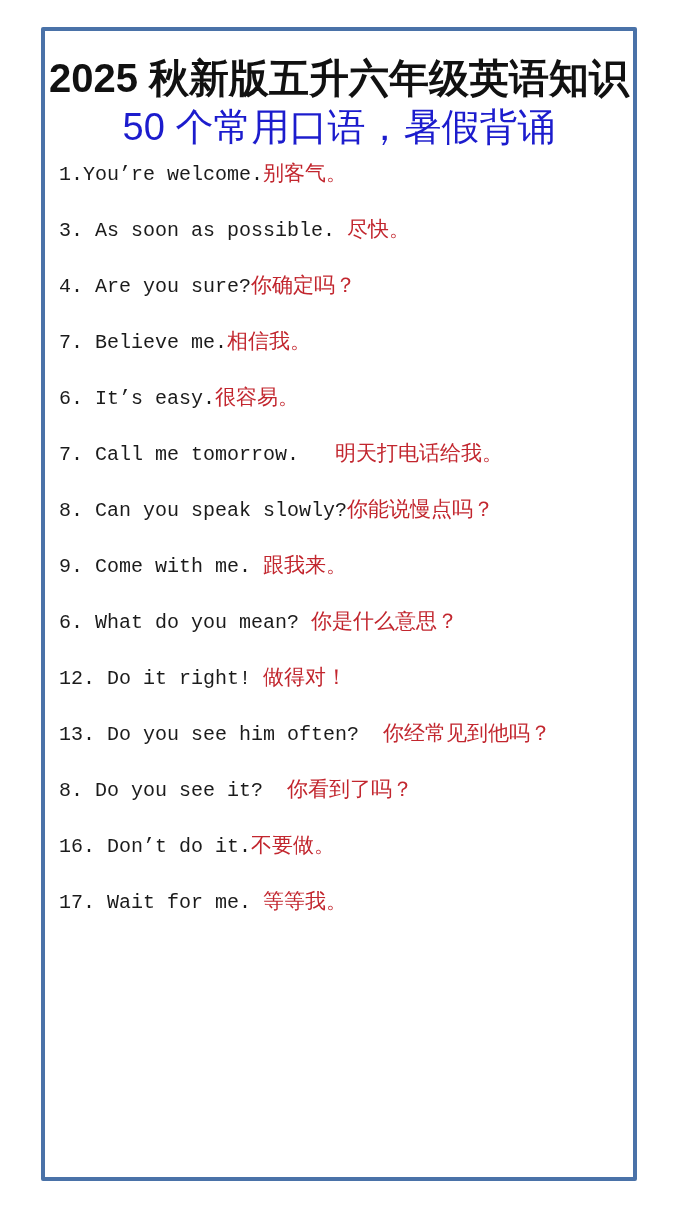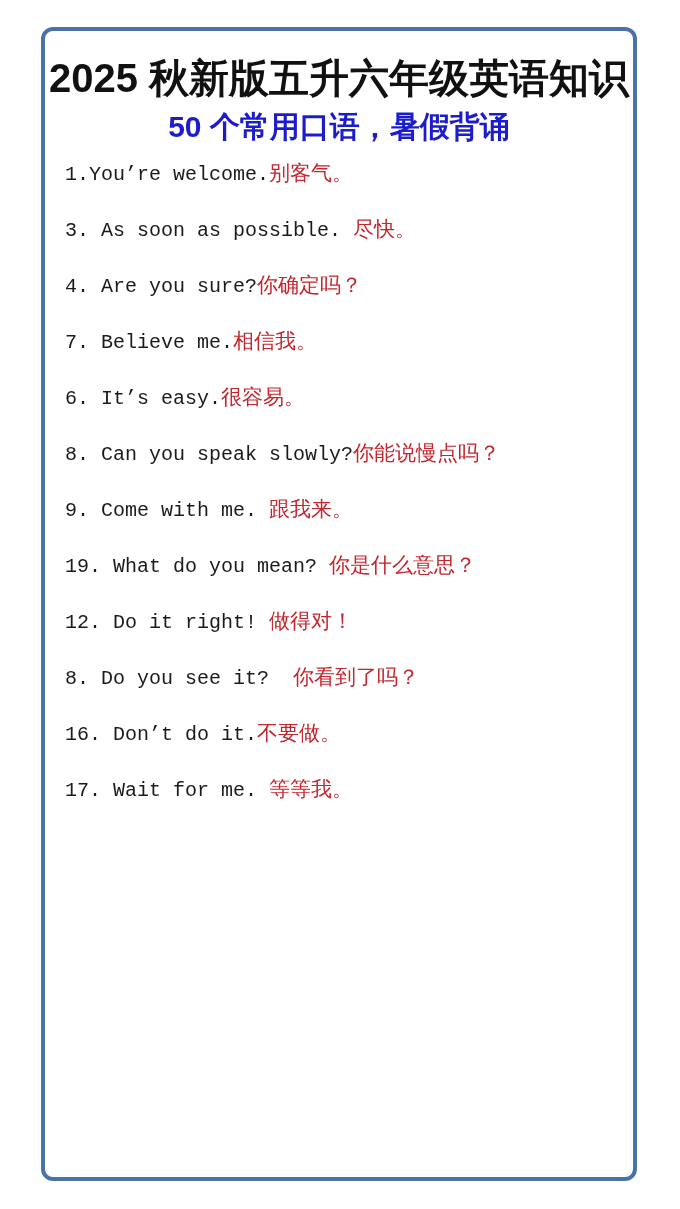--- a/index.html
+++ b/index.html
@@ -11,45 +11,45 @@
     overflow: hidden;
     font-family: "Liberation Sans", "DejaVu Sans", sans-serif;
   }
   .frame {
     position: absolute;
     left: 41px;
     top: 27px;
     width: 588px;
     height: 1146px;
     border: 4px solid #4a72a8;
-    border-radius: 12px;
+    border-radius: 2px;
     background: #ffffff;
     box-sizing: content-box;
   }
   .title1 {
     margin-top: 22px;
     text-align: center;
     font-weight: bold;
     font-size: 40px;
     line-height: 50px;
     color: #111111;
     letter-spacing: 0px;
     white-space: nowrap;
   }
   .title2 {
     text-align: center;
-    font-weight: bold;
-    font-size: 30px;
+    font-weight: normal;
+    font-size: 38px;
     line-height: 48px;
     color: #1c1ccd;
     white-space: nowrap;
   }
   .list {
     margin-top: 10px;
-    padding-left: 20px;
+    padding-left: 14px;
   }
   .row {
     line-height: 25px;
     margin-bottom: 30px;
     white-space: pre-wrap;
   }
   .en {
     font-family: "Liberation Mono", "DejaVu Sans Mono", monospace;
     font-size: 20px;
     color: #1b1b1b;
@@ -68,21 +68,23 @@
 <div class="frame">
   <div class="title1">2025 秋新版五升六年级英语知识</div>
   <div class="title2">50 个常用口语，暑假背诵</div>
 
   <div class="list">
     <div class="row"><span class="en">1.You’re welcome.</span><span class="zh">别客气。</span></div>
     <div class="row"><span class="en">3. As soon as possible. </span><span class="zh">尽快。</span></div>
     <div class="row"><span class="en">4. Are you sure?</span><span class="zh">你确定吗？</span></div>
     <div class="row"><span class="en">7. Believe me.</span><span class="zh">相信我。</span></div>
     <div class="row"><span class="en">6. It’s easy.</span><span class="zh">很容易。</span></div>
+    <div class="row"><span class="en">7. Call me tomorrow.   </span><span class="zh">明天打电话给我。</span></div>
     <div class="row"><span class="en">8. Can you speak slowly?</span><span class="zh">你能说慢点吗？</span></div>
     <div class="row"><span class="en">9. Come with me. </span><span class="zh">跟我来。</span></div>
-    <div class="row"><span class="en">19. What do you mean? </span><span class="zh">你是什么意思？</span></div>
+    <div class="row"><span class="en">6. What do you mean? </span><span class="zh">你是什么意思？</span></div>
     <div class="row"><span class="en">12. Do it right! </span><span class="zh">做得对！</span></div>
+    <div class="row"><span class="en">13. Do you see him often?  </span><span class="zh">你经常见到他吗？</span></div>
     <div class="row"><span class="en">8. Do you see it?  </span><span class="zh">你看到了吗？</span></div>
     <div class="row"><span class="en">16. Don’t do it.</span><span class="zh">不要做。</span></div>
     <div class="row"><span class="en">17. Wait for me. </span><span class="zh">等等我。</span></div>
   </div>
 </div>
 
 </body></html>

